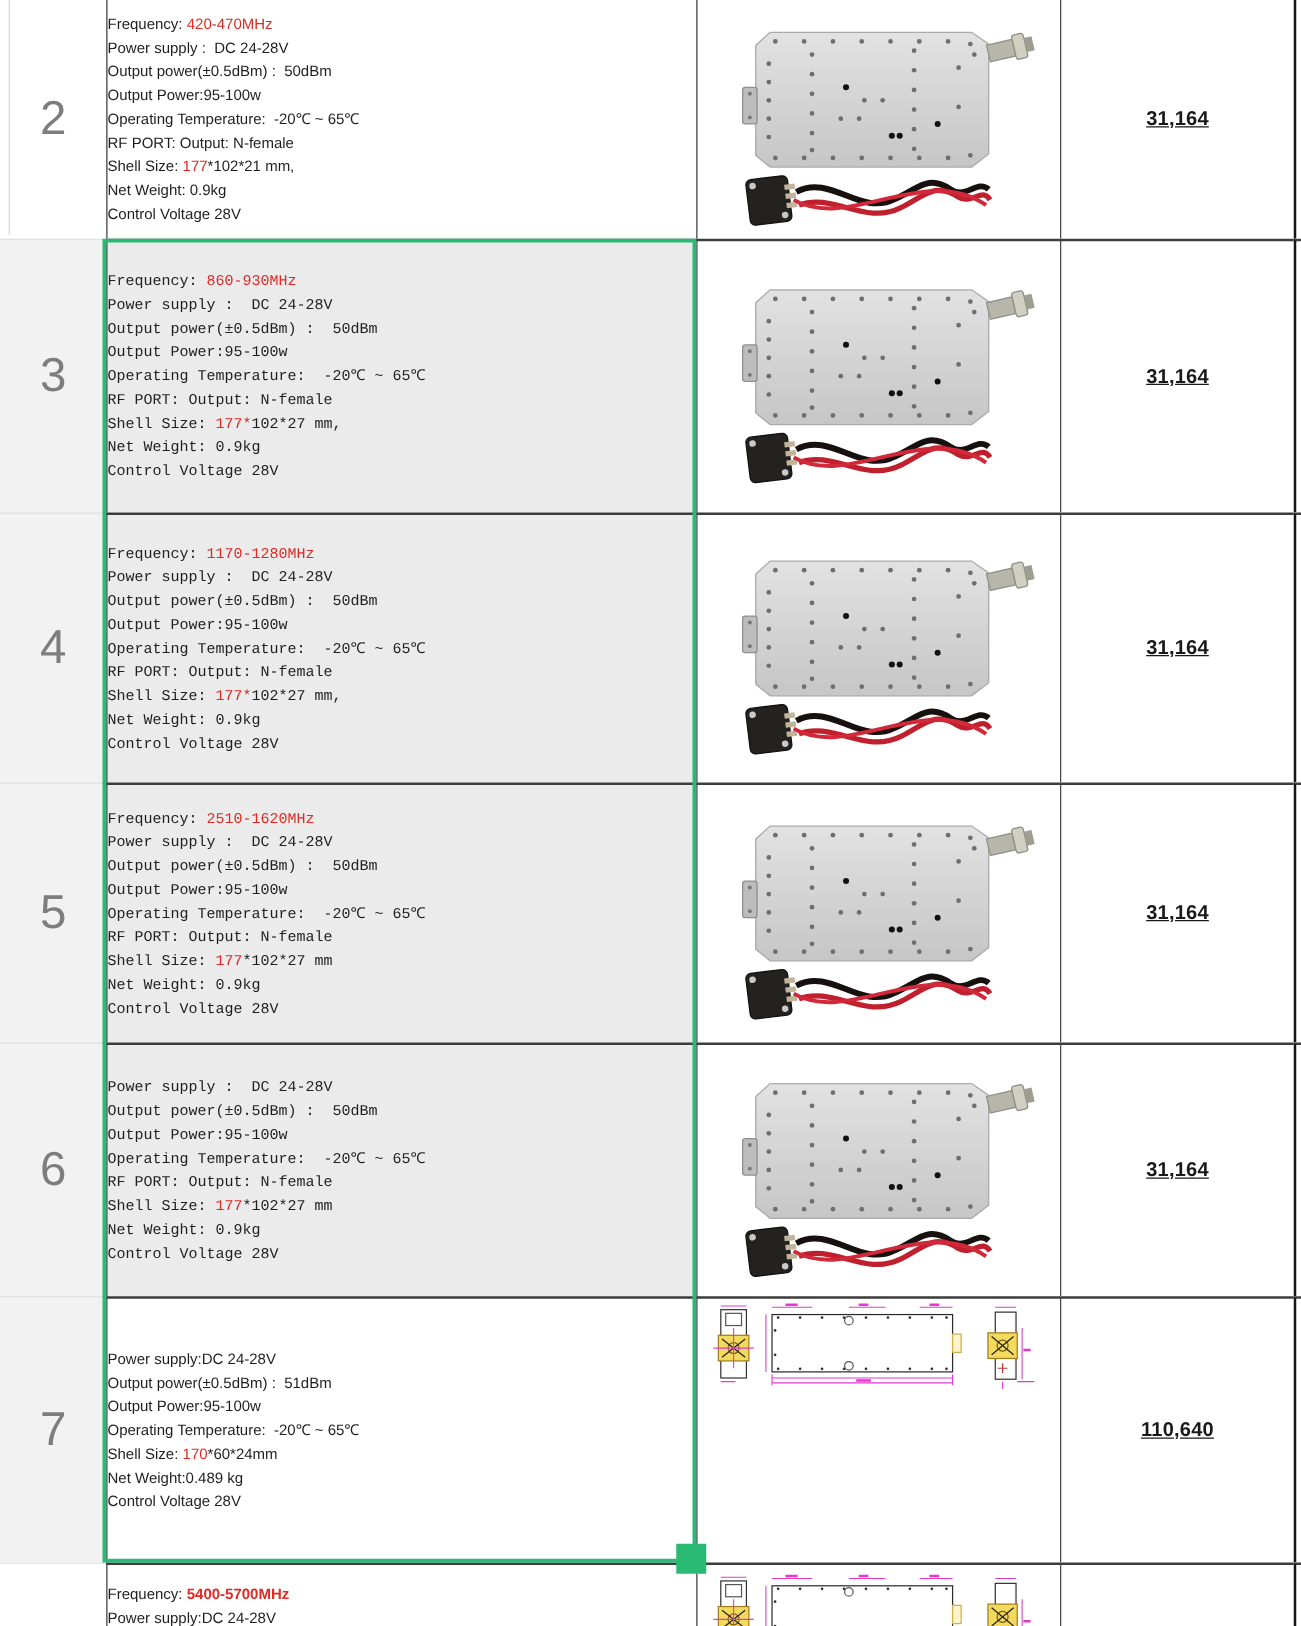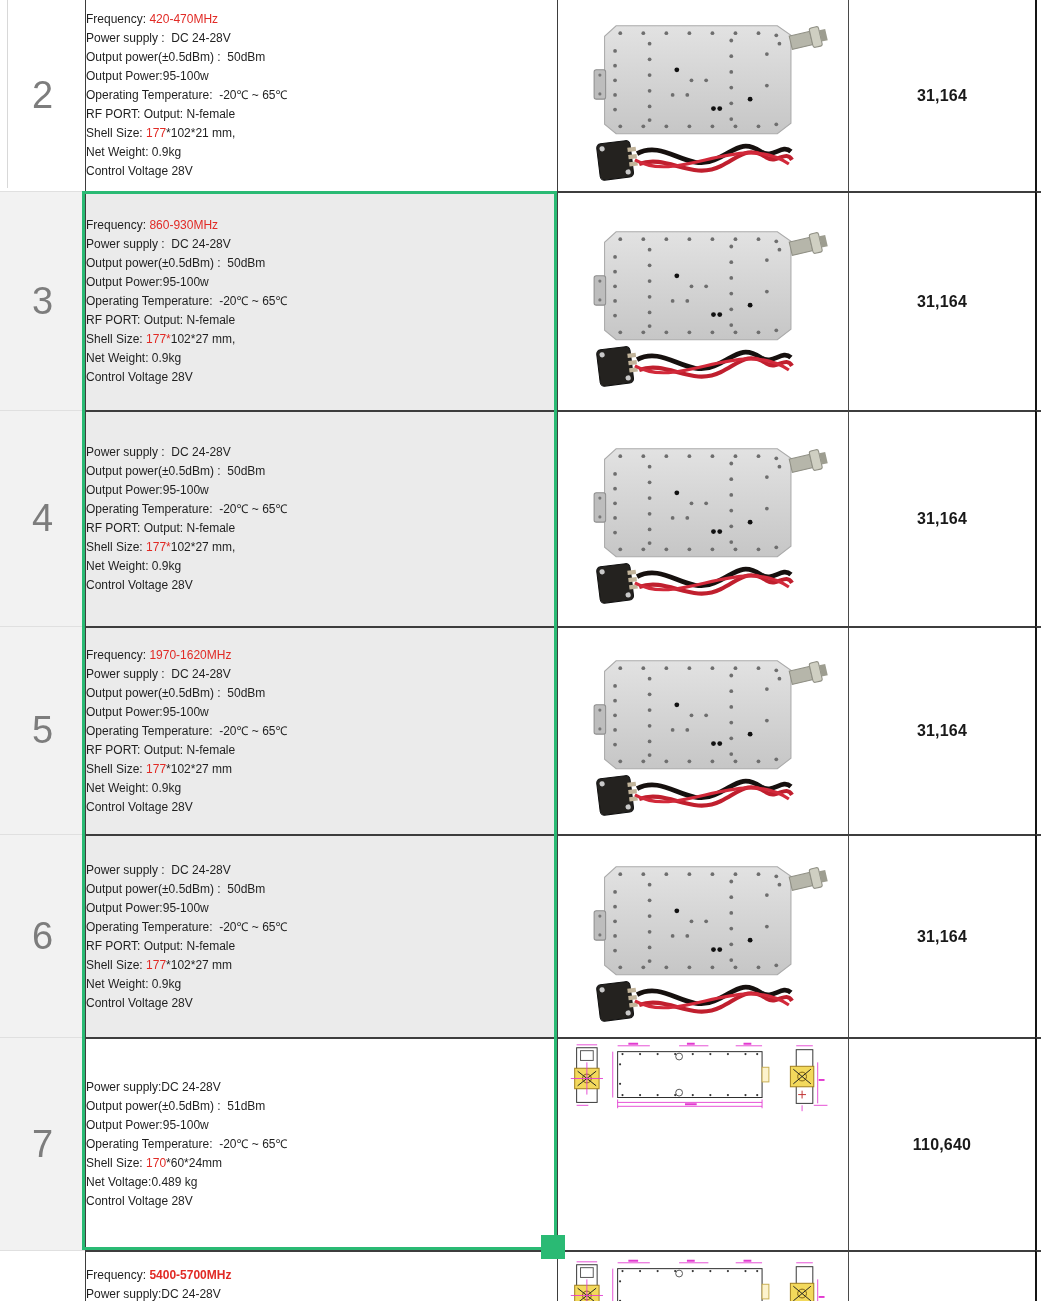--- a/index.html
+++ b/index.html
@@ -19,28 +19,28 @@
   .c-num {
     background:#fff; color:#7d7d7d; font-size:38px;
     display:flex; align-items:center; justify-content:center;
     border-top:1px solid #e0e0e0;
   }
   .c-num.gray { background:#f2f2f2; }
   .c-spec, .c-img, .c-price, .c-edge { border-top:2px solid #3d3d3d; }
   .c-spec { border-left:1px solid #3d3d3d; padding-left:0;
     display:flex; flex-direction:column; justify-content:center;
     font-size:12px; line-height:19px; color:#1f1f1f; }
-  .c-spec.sel-bg { background:#ebebeb; }
+  .c-spec.sel-bg { background:#ebebeb;font-family:Liberation Mono, monospace; }
   .c-spec.top-align { justify-content:flex-start; padding-top:14px; }
   .c-img  { border-left:1px solid #3d3d3d; background:#fff;
     display:flex; align-items:center; justify-content:center; overflow:hidden; }
   .c-img.top { align-items:flex-start; }
   .c-price { border-left:1px solid #4a4a4a; background:#fff;
     display:flex; align-items:center; justify-content:center;
-    font-size:16px; font-weight:600; color:#191919; letter-spacing:0.2px; }
+    font-size:16px; font-weight:600; color:#191919; letter-spacing:0.2px;text-decoration:underline; }
   .c-edge { border-left:2px solid #151515; background:#fff; }
   .first { border-top:none !important; }
   .spec-line { white-space:pre; }
   .red { color:#e12a25; }
   .bold { font-weight:bold; }
   #colA-topline { position:absolute; left:7px; top:0; width:1px; height:188px; background:#d8d8d8; }
   #selection {
     position:absolute; left:82px; top:191px; width:475px; height:1059px;
     border:3px solid #2aba74; box-sizing:border-box; z-index:5; pointer-events:none;
   }
@@ -226,20 +226,21 @@
       </div>
     <div class="cell c-price">
         <span>31,164</span>
       </div>
     <div class="cell c-edge"></div>
 
     <div class="cell c-num gray">
         <span>4</span>
       </div>
     <div class="cell c-spec sel-bg">
+      <div class="spec-line"><span>Frequency: </span><span class="red">1170-1280MHz</span></div>
       <div class="spec-line">Power supply :  DC 24-28V</div>
       <div class="spec-line">Output power(±0.5dBm) :  50dBm</div>
       <div class="spec-line">Output Power:95-100w</div>
       <div class="spec-line">Operating Temperature:  -20℃ ~ 65℃</div>
       <div class="spec-line">RF PORT: Output: N-female</div>
       <div class="spec-line"><span>Shell Size: </span><span class="red">177*</span><span>102*27 mm,</span></div>
       <div class="spec-line">Net Weight: 0.9kg</div>
       <div class="spec-line">Control Voltage 28V</div>
     </div>
     <div class="cell c-img">
@@ -249,21 +250,21 @@
       </div>
     <div class="cell c-price">
         <span>31,164</span>
       </div>
     <div class="cell c-edge"></div>
 
     <div class="cell c-num gray">
         <span>5</span>
       </div>
     <div class="cell c-spec sel-bg">
-      <div class="spec-line"><span>Frequency: </span><span class="red">1970-1620MHz</span></div>
+      <div class="spec-line"><span>Frequency: </span><span class="red">2510-1620MHz</span></div>
       <div class="spec-line">Power supply :  DC 24-28V</div>
       <div class="spec-line">Output power(±0.5dBm) :  50dBm</div>
       <div class="spec-line">Output Power:95-100w</div>
       <div class="spec-line">Operating Temperature:  -20℃ ~ 65℃</div>
       <div class="spec-line">RF PORT: Output: N-female</div>
       <div class="spec-line"><span>Shell Size: </span><span class="red">177</span><span>*102*27 mm</span></div>
       <div class="spec-line">Net Weight: 0.9kg</div>
       <div class="spec-line">Control Voltage 28V</div>
     </div>
     <div class="cell c-img">
@@ -301,21 +302,21 @@
 
     <div class="cell c-num gray">
         <span>7</span>
       </div>
     <div class="cell c-spec">
       <div class="spec-line">Power supply:DC 24-28V</div>
       <div class="spec-line">Output power(±0.5dBm) :  51dBm</div>
       <div class="spec-line">Output Power:95-100w</div>
       <div class="spec-line">Operating Temperature:  -20℃ ~ 65℃</div>
       <div class="spec-line"><span>Shell Size: </span><span class="red">170</span><span>*60*24mm</span></div>
-      <div class="spec-line">Net Voltage:0.489 kg</div>
+      <div class="spec-line">Net Weight:0.489 kg</div>
       <div class="spec-line">Control Voltage 28V</div>
     </div>
     <div class="cell c-img top">
         <svg class="cad-img" viewBox="0 0 291 72">
           <use href="#cad-drawing"></use>
         </svg>
       </div>
     <div class="cell c-price">
         <span>110,640</span>
       </div>

